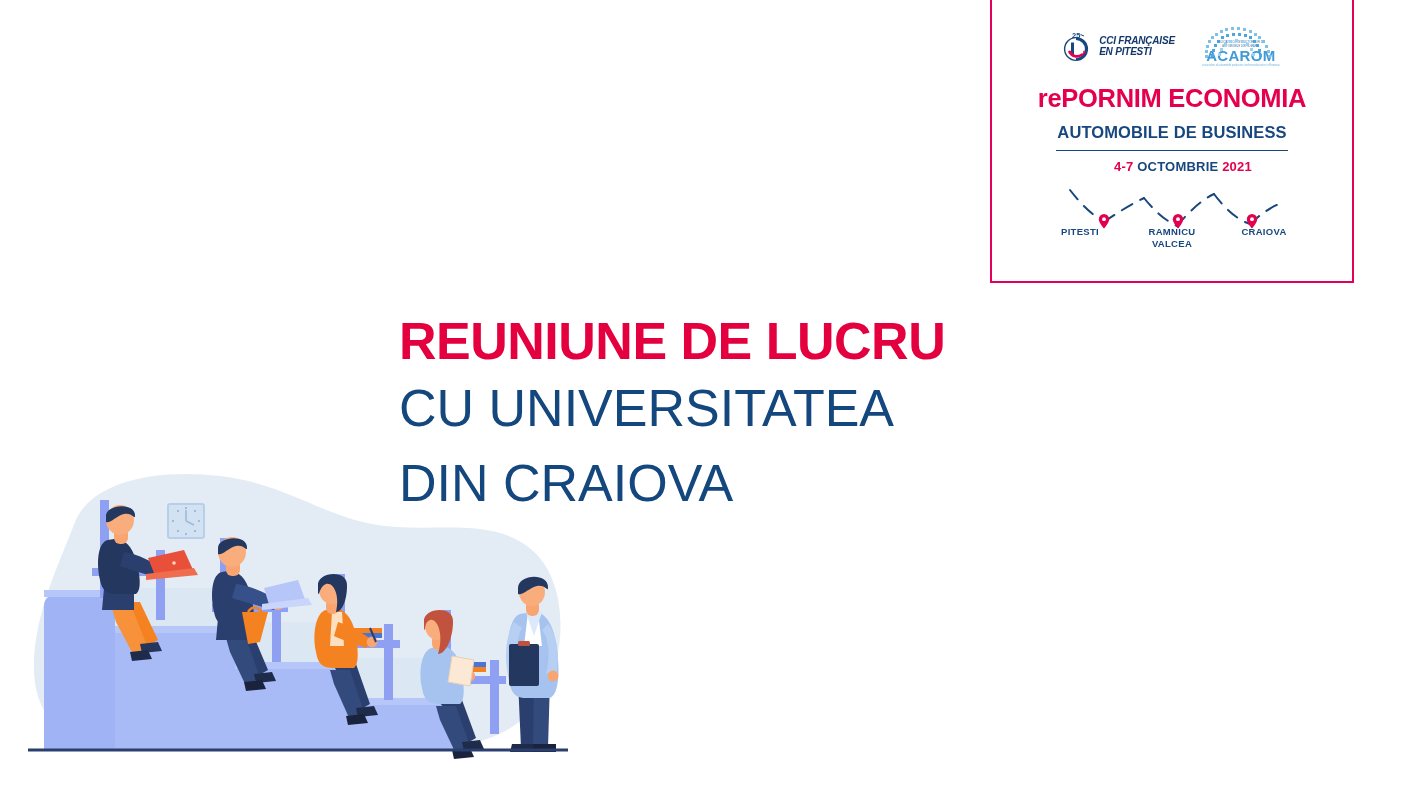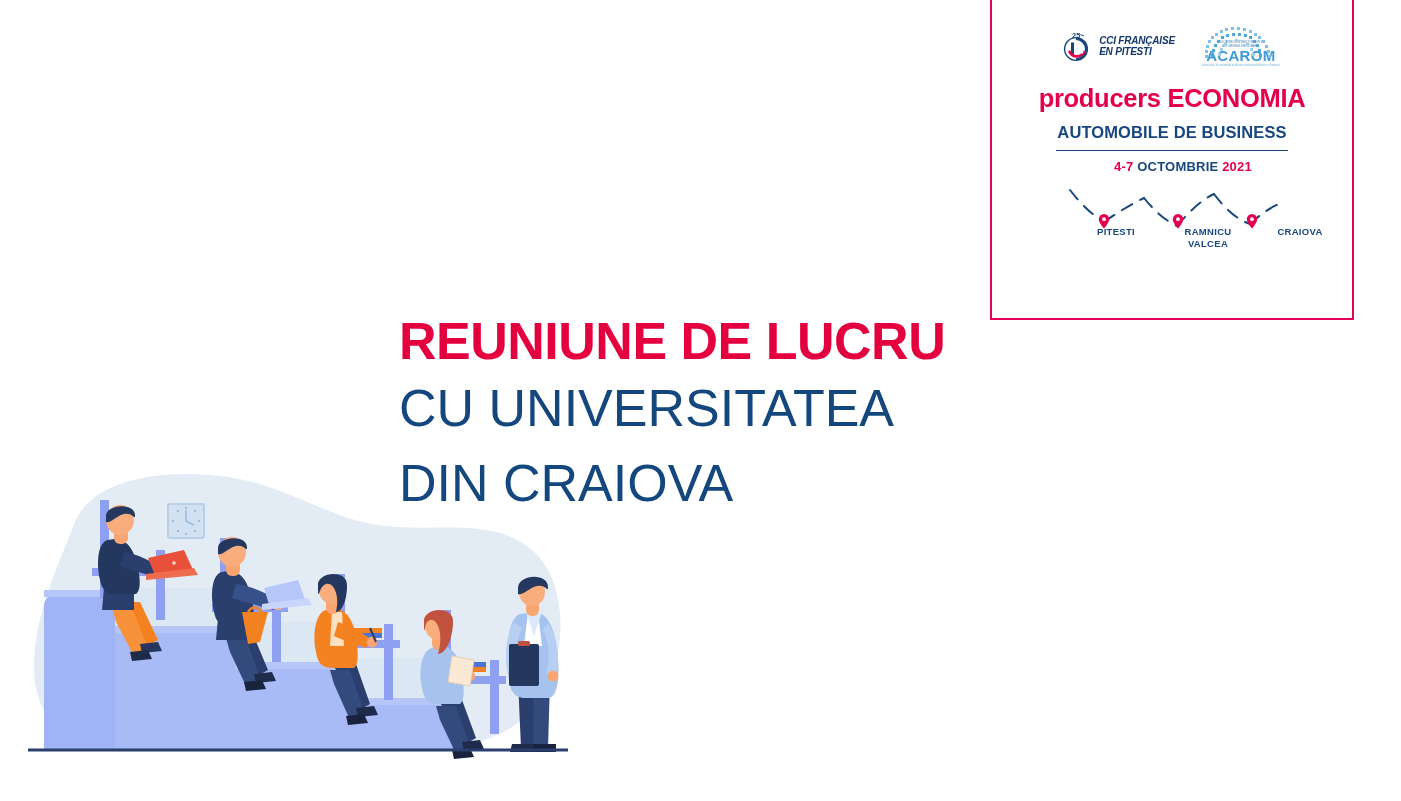--- a/index.html
+++ b/index.html
@@ -14,21 +14,21 @@
     overflow: hidden;
     font-family: "Liberation Sans", sans-serif;
   }
 
   
   #event-card {
     position: absolute;
     left: 990px;
     top: 0px;
     width: 364px;
-    height: 320px;
+    height: 283px;
     border: 2px solid #e4005a;
     border-top: 0;
     box-sizing: border-box;
     background: #ffffff;
   }
   #card-logos {
     display: flex;
     align-items: center;
     justify-content: center;
     gap: 24px;
@@ -129,21 +129,20 @@
     position: absolute;
     left: 0; top: 0;
   }
   .city-labels {
     position: absolute;
     left: 0;
     top: 48px;
     width: 100%;
     display: flex;
     justify-content: center;
-    padding-left: 36px;
   }
   .city {
     width: 92px;
     text-align: center;
     font-size: 9.5px;
     font-weight: bold;
     color: #17477e;
     line-height: 1.25;
     letter-spacing: 0.3px;
   }
@@ -256,21 +255,21 @@
             <rect x="51" y="23" width="3" height="3"></rect>
           <rect x="53" y="28" width="3" height="3"></rect>
         </g>
       </svg>
       <div class="acarom-top">ASOCIATIA CONSTRUCTORILOR DE AUTOMOBILE DIN ROMANIA</div>
       <div class="acarom-word">ACAROM</div>
       <div class="acarom-sub">association of automobile producers and manufacturers in Romania</div>
     </div>
   </div>
 
-  <div id="card-headline">producers ECONOMIA</div>
+  <div id="card-headline">rePORNIM ECONOMIA</div>
   <div id="card-subhead">AUTOMOBILE DE BUSINESS</div>
   <div id="card-rule"></div>
 
   <div id="card-date">
     <span class="d-red">4-7</span>
     <span class="d-blue">OCTOMBRIE</span>
     <span class="d-red">2021</span>
   </div>
 
   <div id="card-route">

